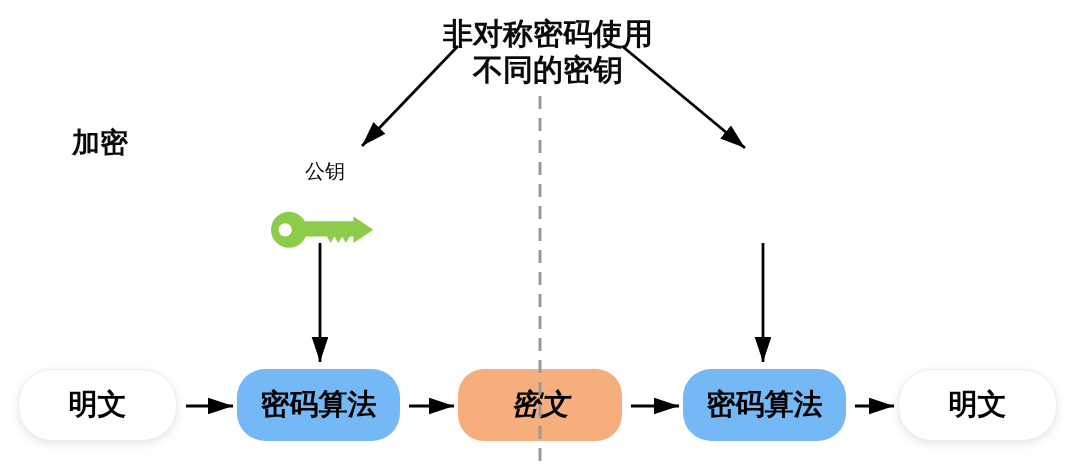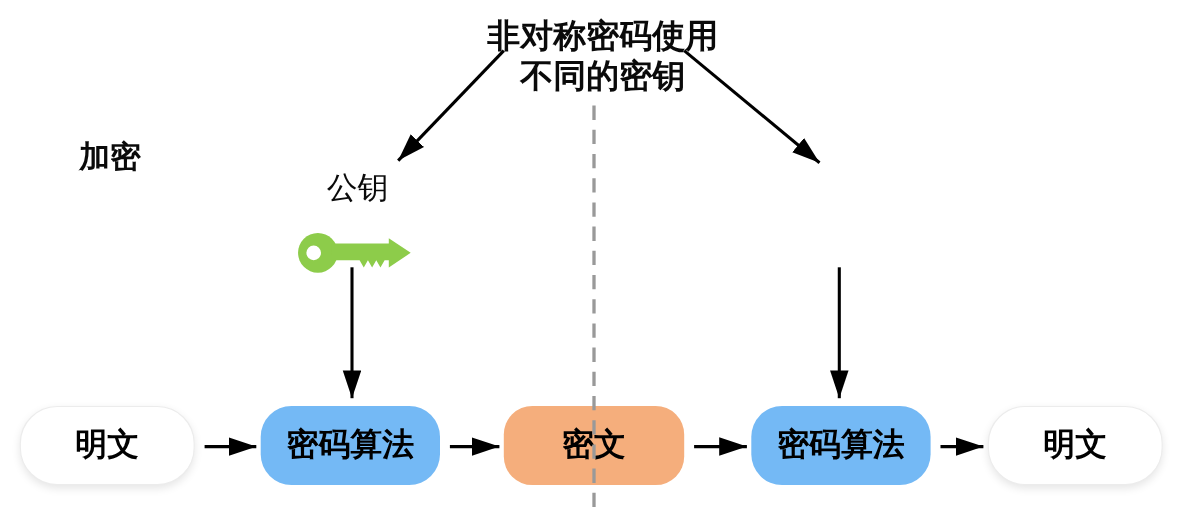--- a/index.html
+++ b/index.html
@@ -12,36 +12,36 @@
     font-size:30px; font-weight:600; line-height:36px; color:#0a0a0a;
   }
   .side-label {
     position:absolute; font-size:28px; font-weight:700; color:#0a0a0a;
   }
   .side-label.encrypt { left:72px; top:124px;font-family:Liberation Serif, serif; }
   .side-label.decrypt { left:917px; top:124px; }
   .key-group { position:absolute; width:116px; text-align:center; }
   .key-group.public { left:267px; top:157px; }
   .key-group.private { left:707px; top:157px; }
-  .key-label { display:block; font-size:28px; line-height:28px; color:#0a0a0a; margin-bottom:20px; }
+  .key-label { display:block; font-size:20px; line-height:28px; color:#0a0a0a; margin-bottom:20px; }
   .key-svg { width:110px; height:44px; display:block; margin:0 auto; }
   .node {
     position:absolute; top:369px; height:72px; box-sizing:border-box;
     display:flex; align-items:center; justify-content:center;
     font-size:29px; font-weight:700; color:#000;
   }
   .node.plaintext {
     background:#ffffff; border:1px solid #ececec; border-radius:34px;
     box-shadow:0 3px 8px rgba(0,0,0,0.10);
   }
   .node.algorithm { border-radius:28px; }
   .node.ciphertext { border-radius:26px; }
   .n1 { left:18px;  width:159px; }
   .n2 { left:237px; width:163px; }
-  .n3 { left:458px; width:164px; }
+  .n3 { left:458px; width:164px;font-style:italic; }
   .n4 { left:683px; width:163px; }
   .n5 { left:898px; width:159px; }
   .overlay {
     position:absolute; left:0; top:0; width:1080px; height:465px;
     pointer-events:none;
   }
 </style>
 </head>
 <body>
 

